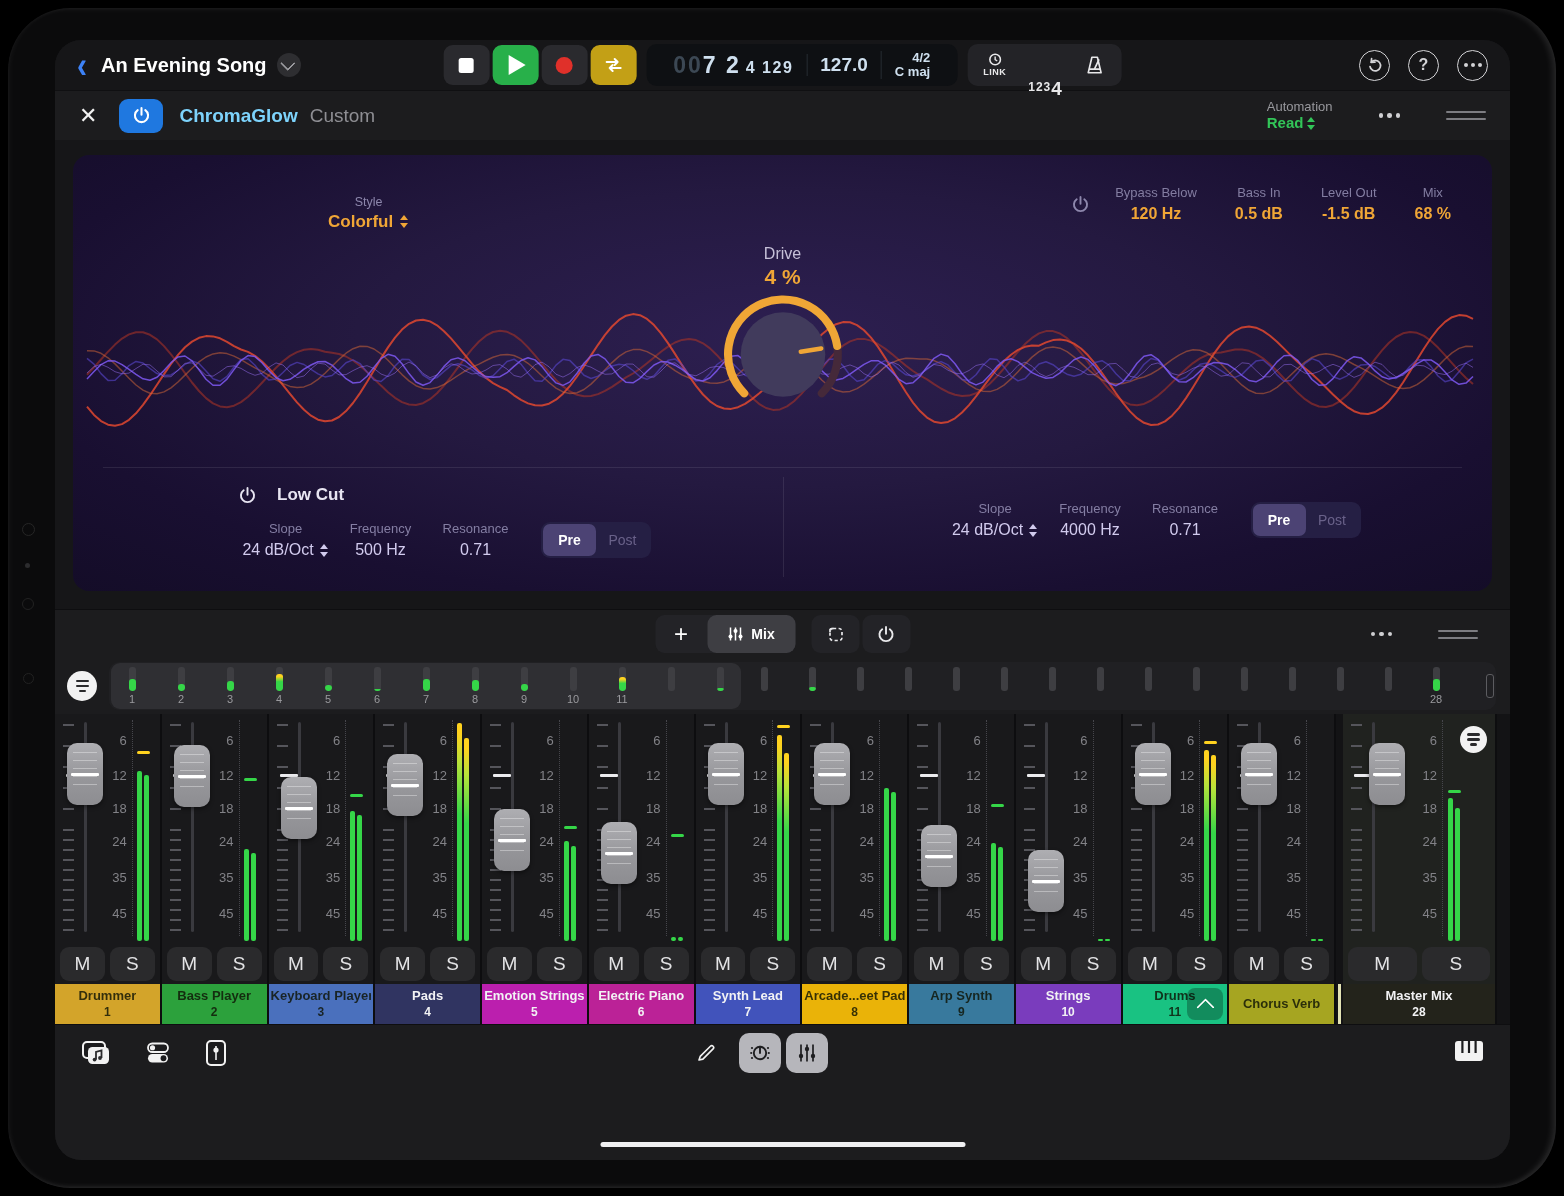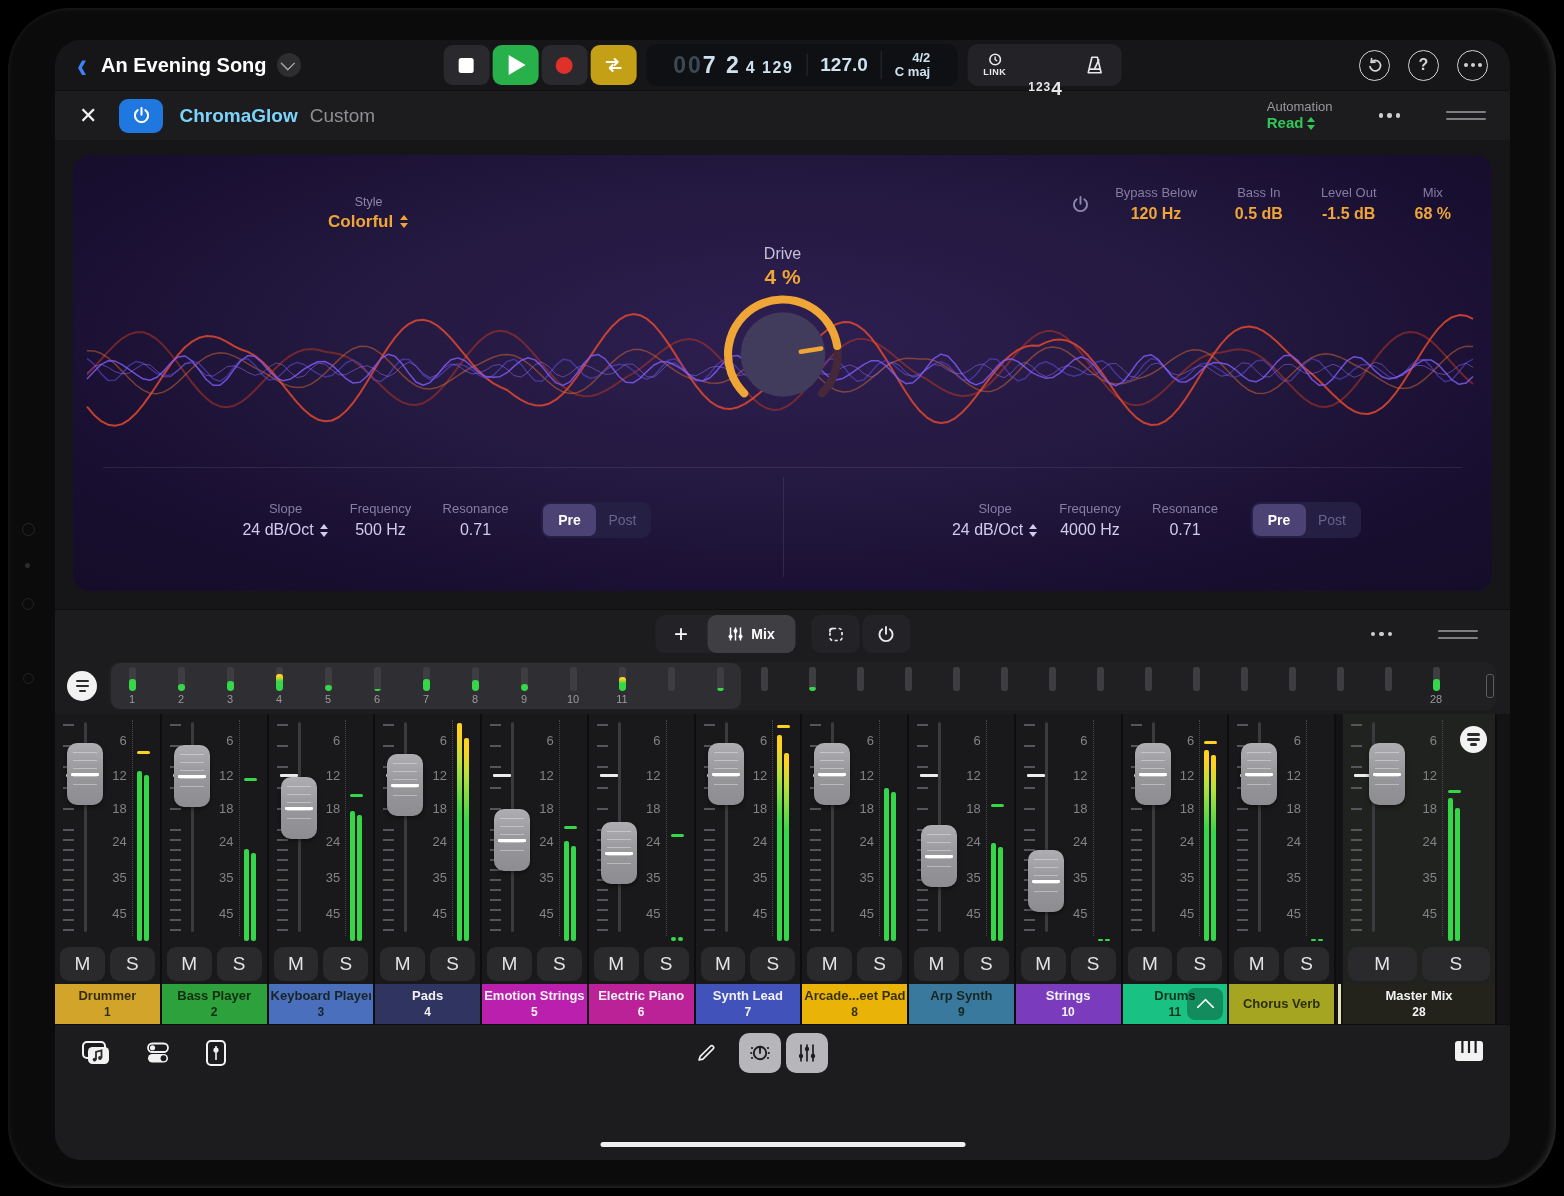--- a/index.html
+++ b/index.html
@@ -349,20 +349,27 @@
             <path d="M 31.9 118.1 A 61 61 0 1 1 135.2 65.5" fill="none" stroke="#f0a636" stroke-width="9" stroke-linecap="round"></path>
             <path d="M 94.75376681190275 71.87131069919538 L 117.47059864559093 68.27331800327008" fill="none" stroke="#f0a636" stroke-width="5" stroke-linecap="round"></path>
           </svg>
       </div>
 
       <div class="hdiv"></div>
       <div class="vdiv"></div>
 
       <div class="cuts">
         <div class="cut">
+          <div class="cut-head">
+            <svg width="19" height="19" viewBox="0 0 24 24">
+              <path d="M12 2.5 V11" stroke="#e8e5f2" stroke-width="2.4" stroke-linecap="round"></path>
+              <path d="M7.2 5.3 a8.3 8.3 0 1 0 9.6 0" fill="none" stroke="#e8e5f2" stroke-width="2.4" stroke-linecap="round"></path>
+            </svg>
+            <span>Low Cut</span>
+          </div>
           <div class="cut-params">
             <div class="cp">
               <span class="l">Slope</span>
               <span class="v">
                   <span>24 dB/Oct</span>
                   <span class="updown"></span>
                 </span>
             </div>
             <div class="cp">
               <span class="l">Frequency</span>

